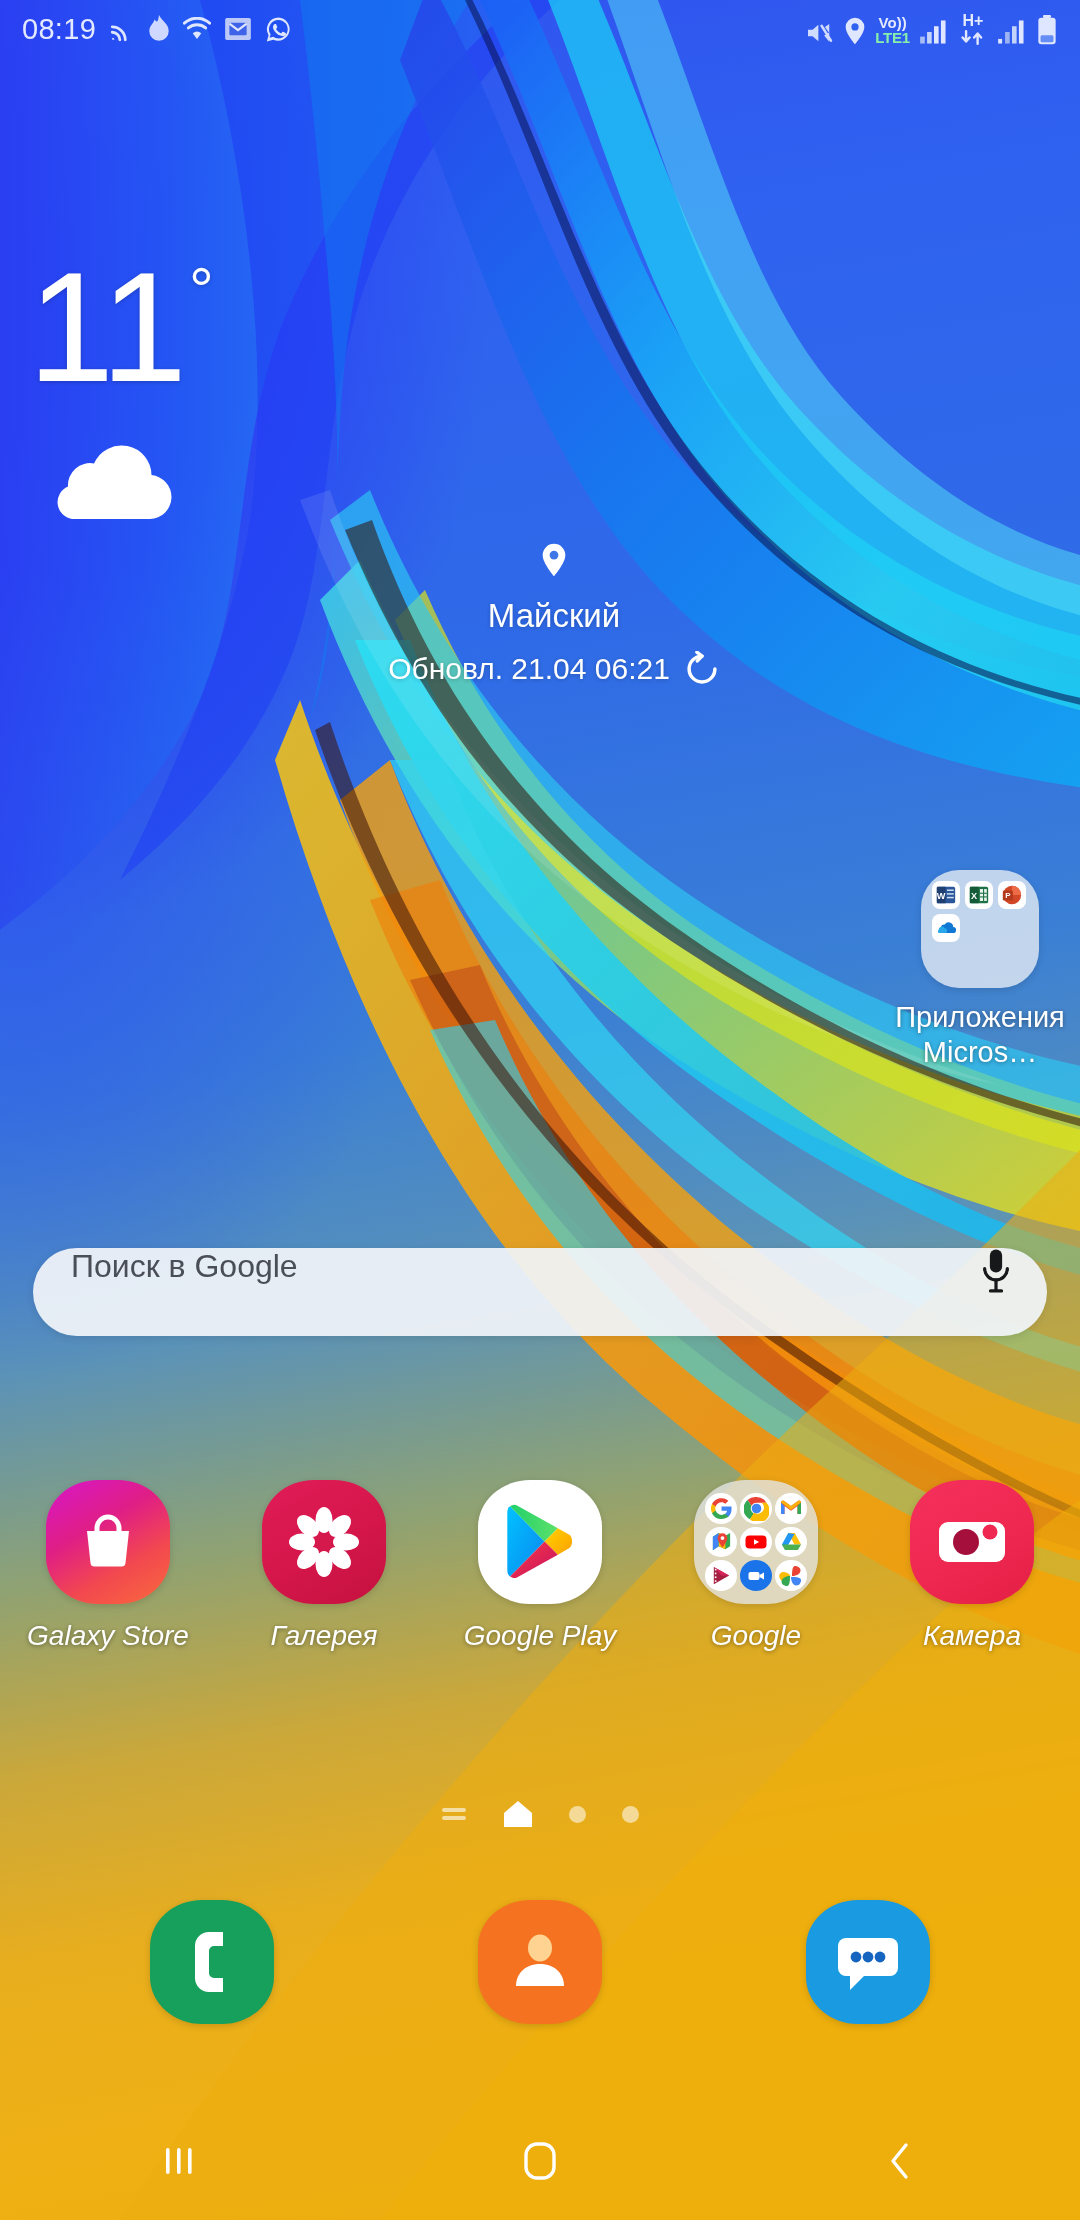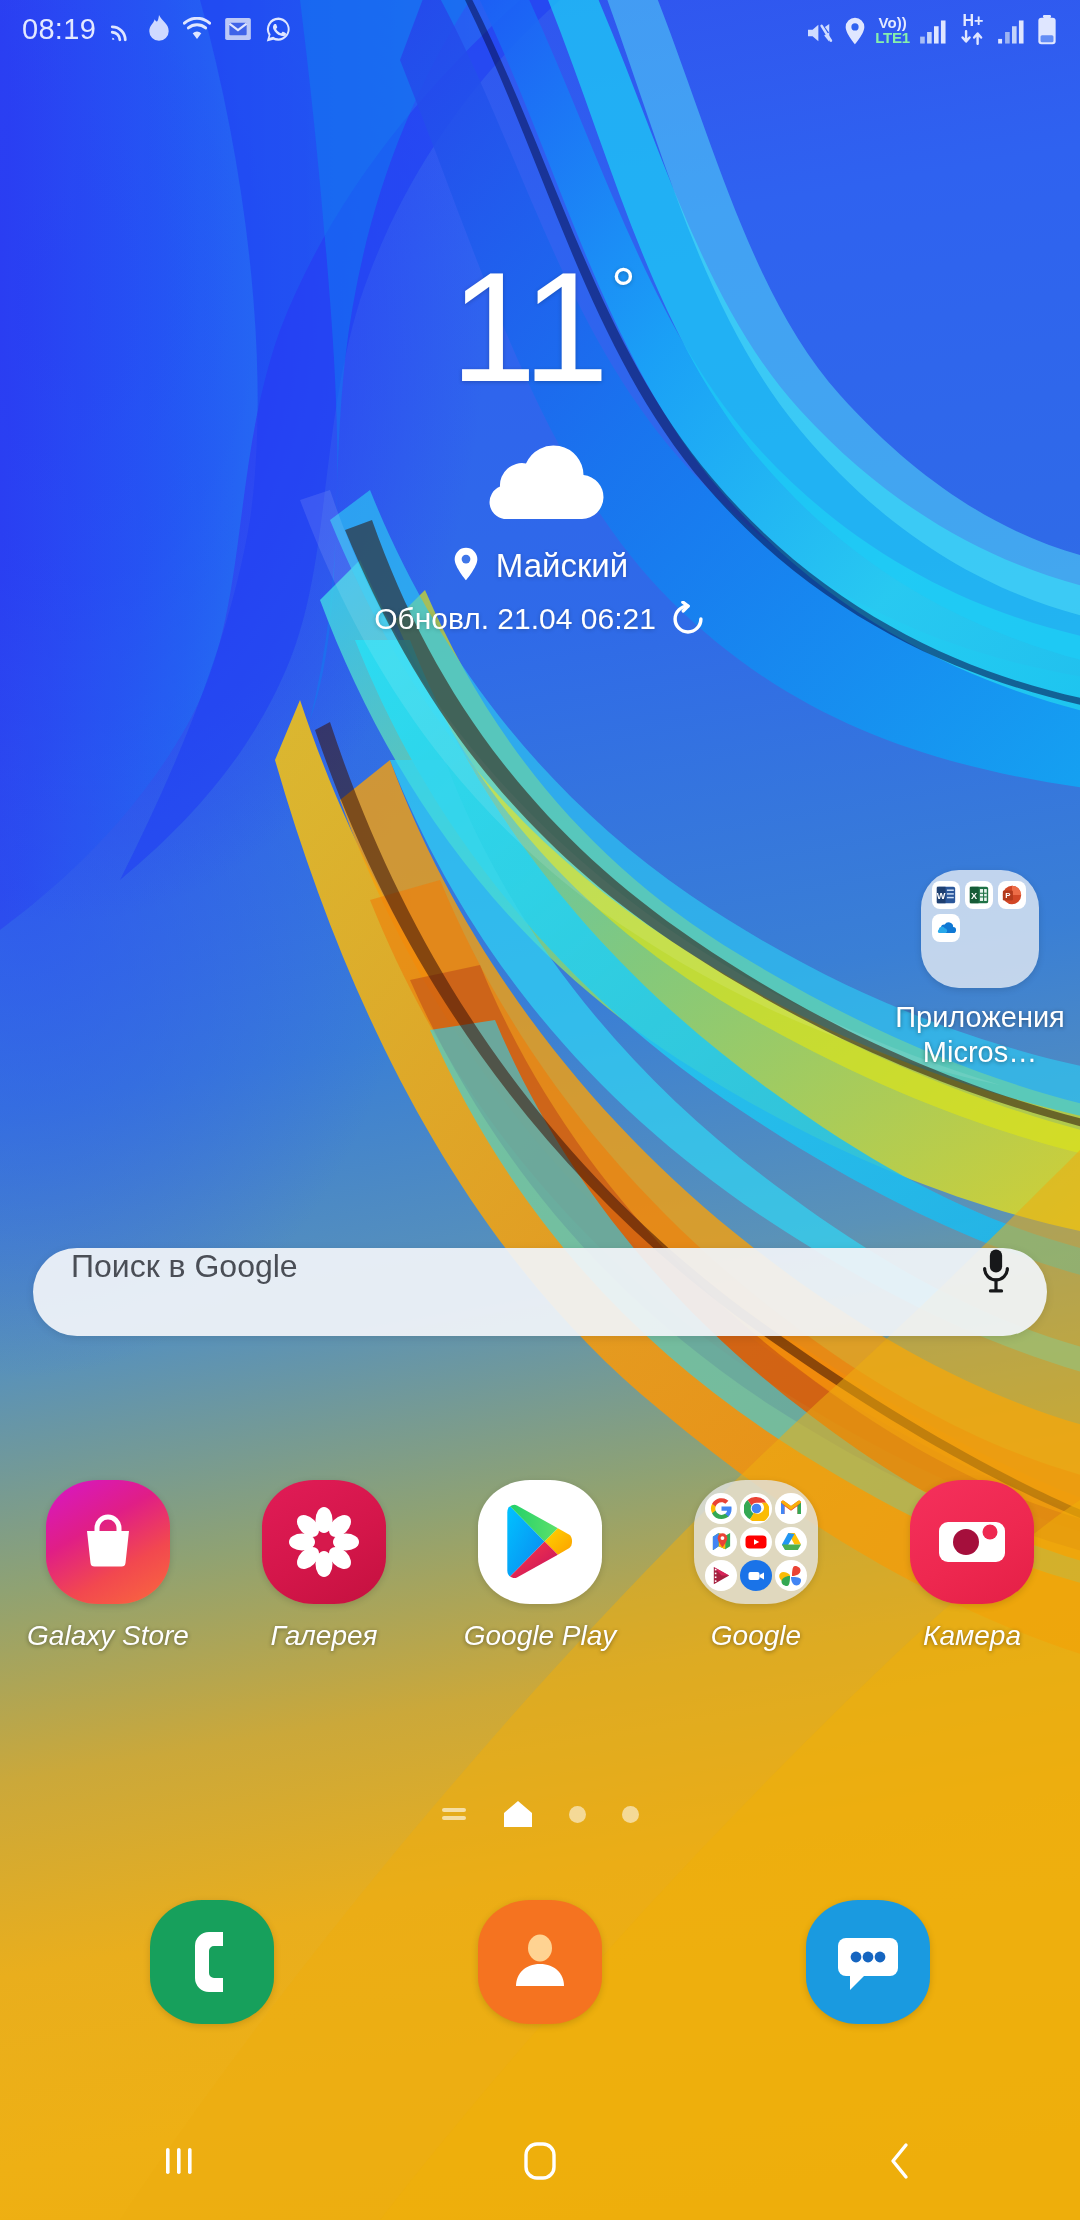--- a/index.html
+++ b/index.html
@@ -65,35 +65,36 @@
 
   .vo-block { display: flex; flex-direction: column; align-items: center; line-height: 1; }
   .vo-t { font-size: 15px; font-weight: bold; color: #e3e9ff; }
   .vo-b { font-size: 15px; font-weight: bold; color: #86efac; letter-spacing: -.2px; }
   .hp-block { display: flex; flex-direction: column; align-items: center; line-height: 1.05; }
   .hp-t { font-size: 16px; font-weight: bold; color: #e3e9ff; }
 
   
   #weather {
     position: absolute; top: 250px; left: 0; width: 1080px;
-    text-align: center; color: #fff; z-index: 20;
+    color: #fff; z-index: 20;
     text-shadow: 0 1px 4px rgba(0,0,0,.22);
+    padding-left: 28px;
   }
   #temp-row {
     font-size: 155px; font-weight: 300; line-height: 1;
     letter-spacing: -2px; display: inline-block; position: relative;
   }
   #deg {
     font-size: 62px; font-weight: 300; position: relative;
     top: -70px; left: 4px;
   }
   #cloud-wrap { margin-top: 34px; height: 90px; }
   #loc-row {
     margin-top: 14px; display: flex; align-items: center;
-    justify-content: center; gap: 16px; 
+    justify-content: center; gap: 16px; flex-direction: column;
   }
   #loc-name { font-size: 33px; font-weight: 400; margin-top: 4px; }
   #upd-row {
     margin-top: 16px; display: flex; align-items: center;
     justify-content: center; gap: 14px;
     font-size: 30px; font-weight: 400;
   }
 
   
   #ms-folder {

